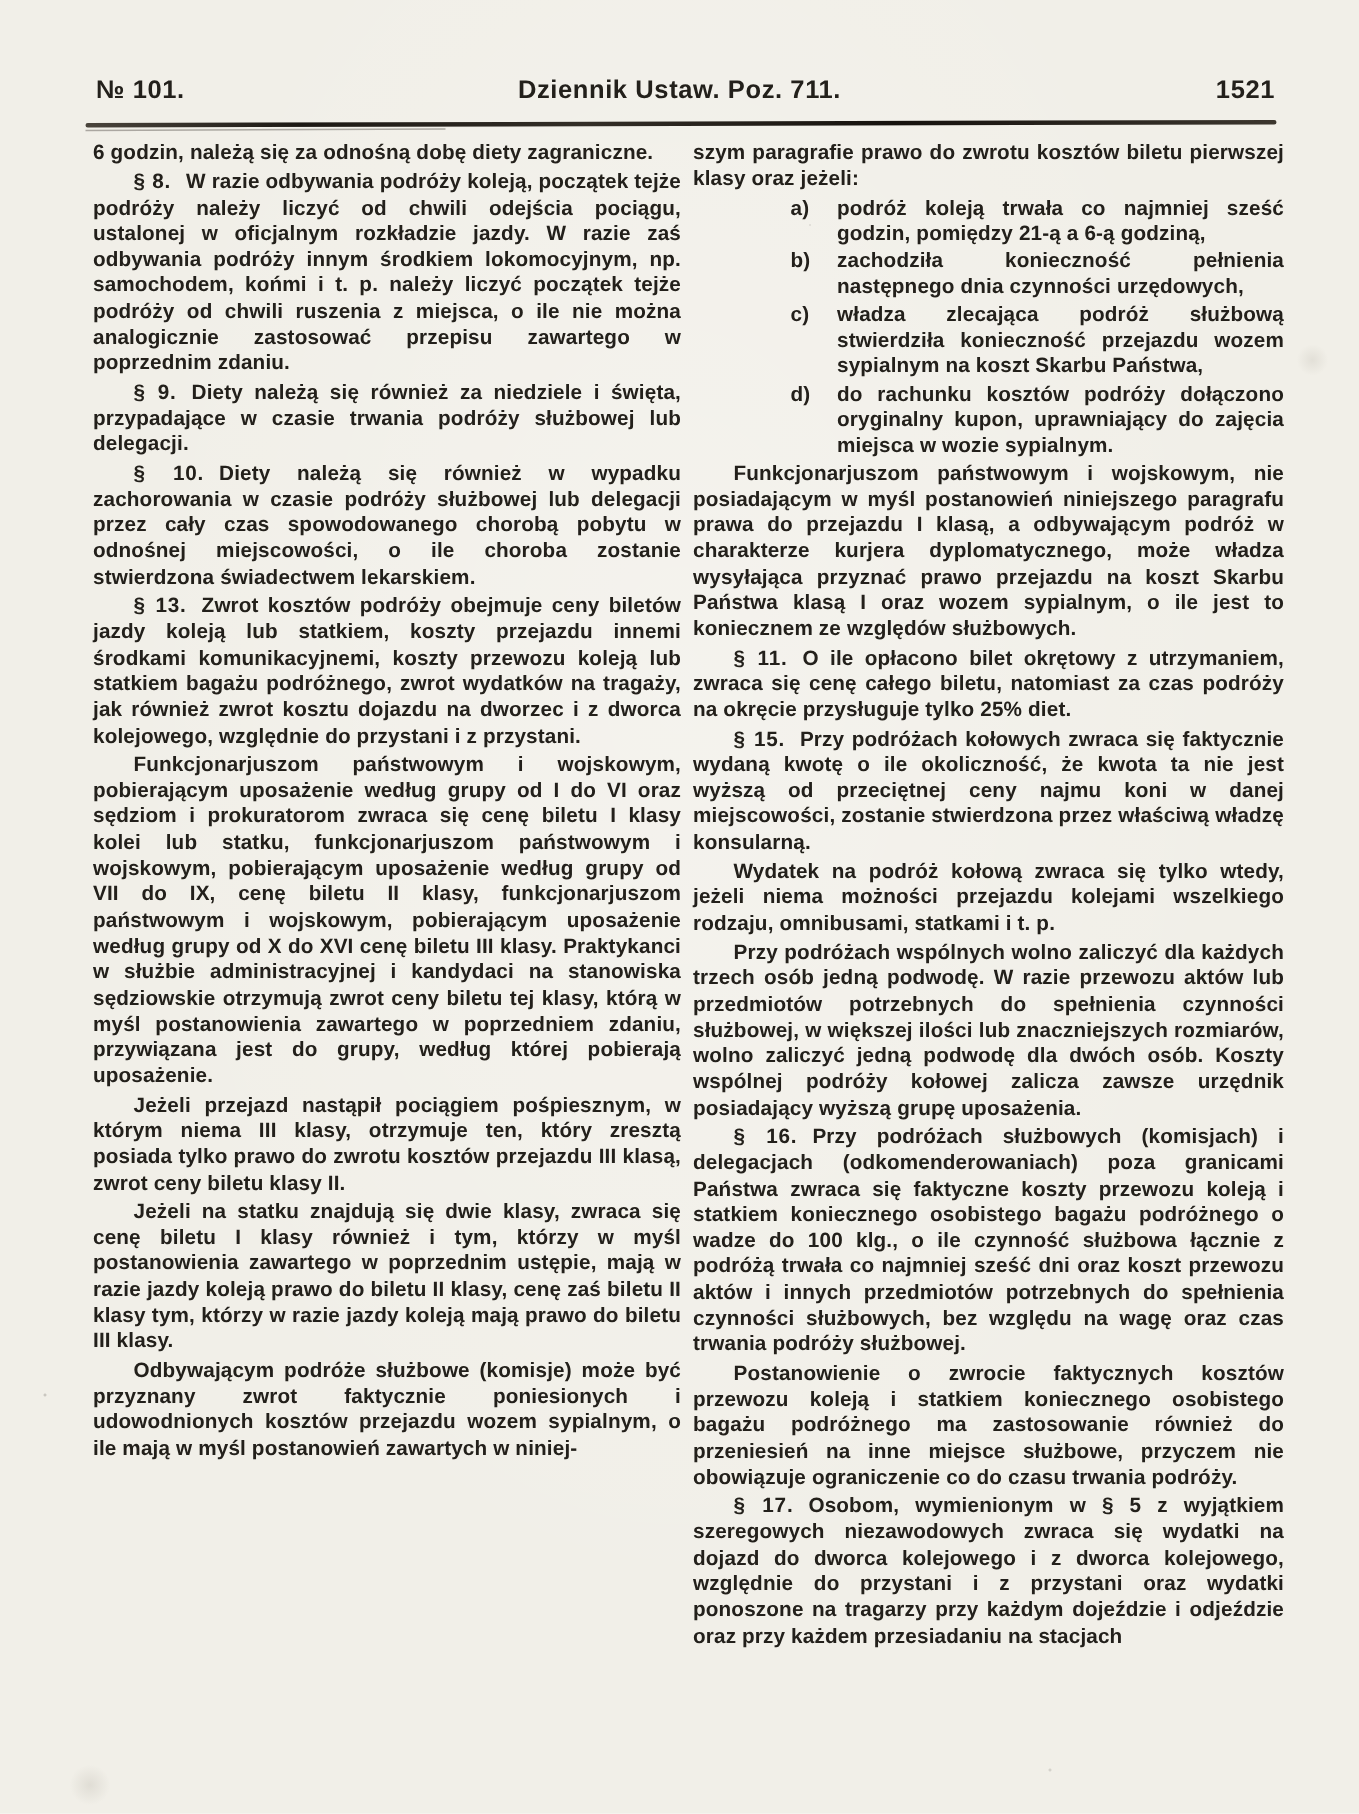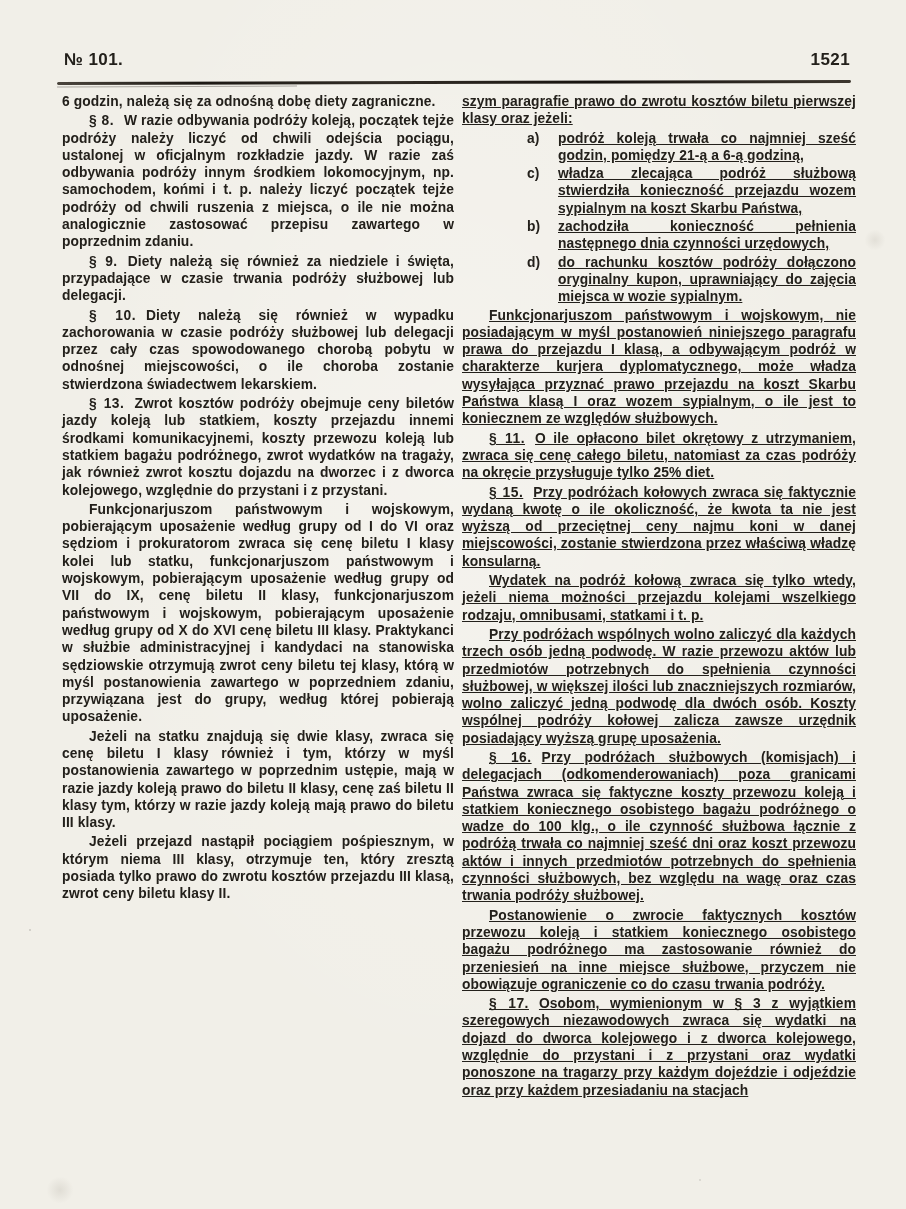--- a/index.html
+++ b/index.html
@@ -30,64 +30,66 @@
   }
   .rule-shadow{
     position:absolute;top:86px;left:57px;width:240px;height:1px;
     background:rgba(40,35,28,0.35);transform:rotate(-0.2deg);
   }
   .col{
     position:absolute;top:93px;text-align:justify;
     font-size:13.8px;line-height:17.3px;letter-spacing:0.1px;
   }
   .col-left{left:62px;width:392px;}
-  .col-right{left:462px;width:394px;text-decoration:underline;}
+  .col-right{left:462px;width:394px;}
   p.para{margin:0 0 2px 0;text-indent:27px;}
   p.cont{text-indent:0;}
   .gap{margin-top:9px;}
   .gap-sm{margin-top:4px;}
   .secnum{margin-right:10px;letter-spacing:0.5px;}
   .clause-list{margin:0;}
   p.li{margin:0 0 1px 0;padding-left:96px;text-indent:-31px;text-align:justify;}
   .li-label{display:inline-block;width:31px;text-indent:0;}
 </style>
 </head>
 <body>
 
 <div class="page">
 
   <div class="header">
     <span class="hdr-issue">№ 101.</span>
+    <span class="hdr-title">Dziennik Ustaw. Poz. 711.</span>
     <span class="hdr-pageno">1521</span>
   </div>
   <div class="rule"></div>
   <div class="rule-shadow"></div>
 
   <div class="col col-left">
     <p class="para cont"><span>6 godzin, należą się za odnośną dobę diety zagraniczne.</span></p>
     <p class="para gap"><b class="secnum">§ 8.</b><span>W razie odbywania podróży koleją, początek tejże podróży należy liczyć od chwili odejścia pociągu, ustalonej w oficjalnym rozkładzie jazdy. W razie zaś odbywania podróży innym środkiem lokomocyjnym, np. samochodem, końmi i t. p. należy liczyć początek tejże podróży od chwili ruszenia z miejsca, o ile nie można analogicznie zastosować przepisu zawartego w poprzednim zdaniu.</span></p>
     <p class="para gap"><b class="secnum">§ 9.</b><span>Diety należą się również za niedziele i święta, przypadające w czasie trwania podróży służbowej lub delegacji.</span></p>
     <p class="para gap"><b class="secnum">§ 10.</b><span>Diety należą się również w wypadku zachorowania w czasie podróży służbowej lub delegacji przez cały czas spowodowanego chorobą pobytu w odnośnej miejscowości, o ile choroba zostanie stwierdzona świadectwem lekarskiem.</span></p>
     <p class="para gap"><b class="secnum">§ 13.</b><span>Zwrot kosztów podróży obejmuje ceny biletów jazdy koleją lub statkiem, koszty przejazdu innemi środkami komunikacyjnemi, koszty przewozu koleją lub statkiem bagażu podróżnego, zwrot wydatków na tragaży, jak również zwrot kosztu dojazdu na dworzec i z dworca kolejowego, względnie do przystani i z przystani.</span></p>
     <p class="para gap-sm"><span>Funkcjonarjuszom państwowym i wojskowym, pobierającym uposażenie według grupy od I do VI oraz sędziom i prokuratorom zwraca się cenę biletu I klasy kolei lub statku, funkcjonarjuszom państwowym i wojskowym, pobierającym uposażenie według grupy od VII do IX, cenę biletu II klasy, funkcjonarjuszom państwowym i wojskowym, pobierającym uposażenie według grupy od X do XVI cenę biletu III klasy. Praktykanci w służbie administracyjnej i kandydaci na stanowiska sędziowskie otrzymują zwrot ceny biletu tej klasy, którą w myśl postanowienia zawartego w poprzedniem zdaniu, przywiązana jest do grupy, według której pobierają uposażenie.</span></p>
+    <p class="para"><span>Jeżeli przejazd nastąpił pociągiem pośpiesznym, w którym niema III klasy, otrzymuje ten, który zresztą posiada tylko prawo do zwrotu kosztów przejazdu III klasą, zwrot ceny biletu klasy II.</span></p>
     <p class="para"><span>Jeżeli na statku znajdują się dwie klasy, zwraca się cenę biletu I klasy również i tym, którzy w myśl postanowienia zawartego w poprzednim ustępie, mają w razie jazdy koleją prawo do biletu II klasy, cenę zaś biletu II klasy tym, którzy w razie jazdy koleją mają prawo do biletu III klasy.</span></p>
-    <p class="para"><span>Jeżeli przejazd nastąpił pociągiem pośpiesznym, w którym niema III klasy, otrzymuje ten, który zresztą posiada tylko prawo do zwrotu kosztów przejazdu III klasą, zwrot ceny biletu klasy II.</span></p>
+    <p class="para"><span>Odbywającym podróże służbowe (komisje) może być przyznany zwrot faktycznie poniesionych i udowodnionych kosztów przejazdu wozem sypialnym, o ile mają w myśl postanowień zawartych w niniej-</span></p>
   </div>
 
   <div class="col col-right">
     <p class="para cont"><span>szym paragrafie prawo do zwrotu kosztów biletu pierwszej klasy oraz jeżeli:</span></p>
     <div class="clause-list">
       <p class="li"><span class="li-label">a)</span><span>podróż koleją trwała co najmniej sześć godzin, pomiędzy 21-ą a 6-ą godziną,</span></p>
+      <p class="li"><span class="li-label">b)</span><span>zachodziła konieczność pełnienia następnego dnia czynności urzędowych,</span></p>
       <p class="li"><span class="li-label">c)</span><span>władza zlecająca podróż służbową stwierdziła konieczność przejazdu wozem sypialnym na koszt Skarbu Państwa,</span></p>
-      <p class="li"><span class="li-label">b)</span><span>zachodziła konieczność pełnienia następnego dnia czynności urzędowych,</span></p>
       <p class="li"><span class="li-label">d)</span><span>do rachunku kosztów podróży dołączono oryginalny kupon, uprawniający do zajęcia miejsca w wozie sypialnym.</span></p>
     </div>
     <p class="para gap-sm"><span>Funkcjonarjuszom państwowym i wojskowym, nie posiadającym w myśl postanowień niniejszego paragrafu prawa do przejazdu I klasą, a odbywającym podróż w charakterze kurjera dyplomatycznego, może władza wysyłająca przyznać prawo przejazdu na koszt Skarbu Państwa klasą I oraz wozem sypialnym, o ile jest to koniecznem ze względów służbowych.</span></p>
     <p class="para gap"><b class="secnum">§ 11.</b><span>O ile opłacono bilet okrętowy z utrzymaniem, zwraca się cenę całego biletu, natomiast za czas podróży na okręcie przysługuje tylko 25% diet.</span></p>
     <p class="para gap"><b class="secnum">§ 15.</b><span>Przy podróżach kołowych zwraca się faktycznie wydaną kwotę o ile okoliczność, że kwota ta nie jest wyższą od przeciętnej ceny najmu koni w danej miejscowości, zostanie stwierdzona przez właściwą władzę konsularną.</span></p>
     <p class="para"><span>Wydatek na podróż kołową zwraca się tylko wtedy, jeżeli niema możności przejazdu kolejami wszelkiego rodzaju, omnibusami, statkami i t. p.</span></p>
     <p class="para"><span>Przy podróżach wspólnych wolno zaliczyć dla każdych trzech osób jedną podwodę. W razie przewozu aktów lub przedmiotów potrzebnych do spełnienia czynności służbowej, w większej ilości lub znaczniejszych rozmiarów, wolno zaliczyć jedną podwodę dla dwóch osób. Koszty wspólnej podróży kołowej zalicza zawsze urzędnik posiadający wyższą grupę uposażenia.</span></p>
     <p class="para gap"><b class="secnum">§ 16.</b><span>Przy podróżach służbowych (komisjach) i delegacjach (odkomenderowaniach) poza granicami Państwa zwraca się faktyczne koszty przewozu koleją i statkiem koniecznego osobistego bagażu podróżnego o wadze do 100 klg., o ile czynność służbowa łącznie z podróżą trwała co najmniej sześć dni oraz koszt przewozu aktów i innych przedmiotów potrzebnych do spełnienia czynności służbowych, bez względu na wagę oraz czas trwania podróży służbowej.</span></p>
     <p class="para"><span>Postanowienie o zwrocie faktycznych kosztów przewozu koleją i statkiem koniecznego osobistego bagażu podróżnego ma zastosowanie również do przeniesień na inne miejsce służbowe, przyczem nie obowiązuje ograniczenie co do czasu trwania podróży.</span></p>
-    <p class="para gap"><b class="secnum">§ 17.</b><span>Osobom, wymienionym w § 3 z wyjątkiem szeregowych niezawodowych zwraca się wydatki na dojazd do dworca kolejowego i z dworca kolejowego, względnie do przystani i z przystani oraz wydatki ponoszone na tragarzy przy każdym dojeździe i odjeździe oraz przy każdem przesiadaniu na stacjach</span></p>
+    <p class="para gap"><b class="secnum">§ 17.</b><span>Osobom, wymienionym w § 5 z wyjątkiem szeregowych niezawodowych zwraca się wydatki na dojazd do dworca kolejowego i z dworca kolejowego, względnie do przystani i z przystani oraz wydatki ponoszone na tragarzy przy każdym dojeździe i odjeździe oraz przy każdem przesiadaniu na stacjach</span></p>
   </div>
 
 </div>
 
 </body></html>

